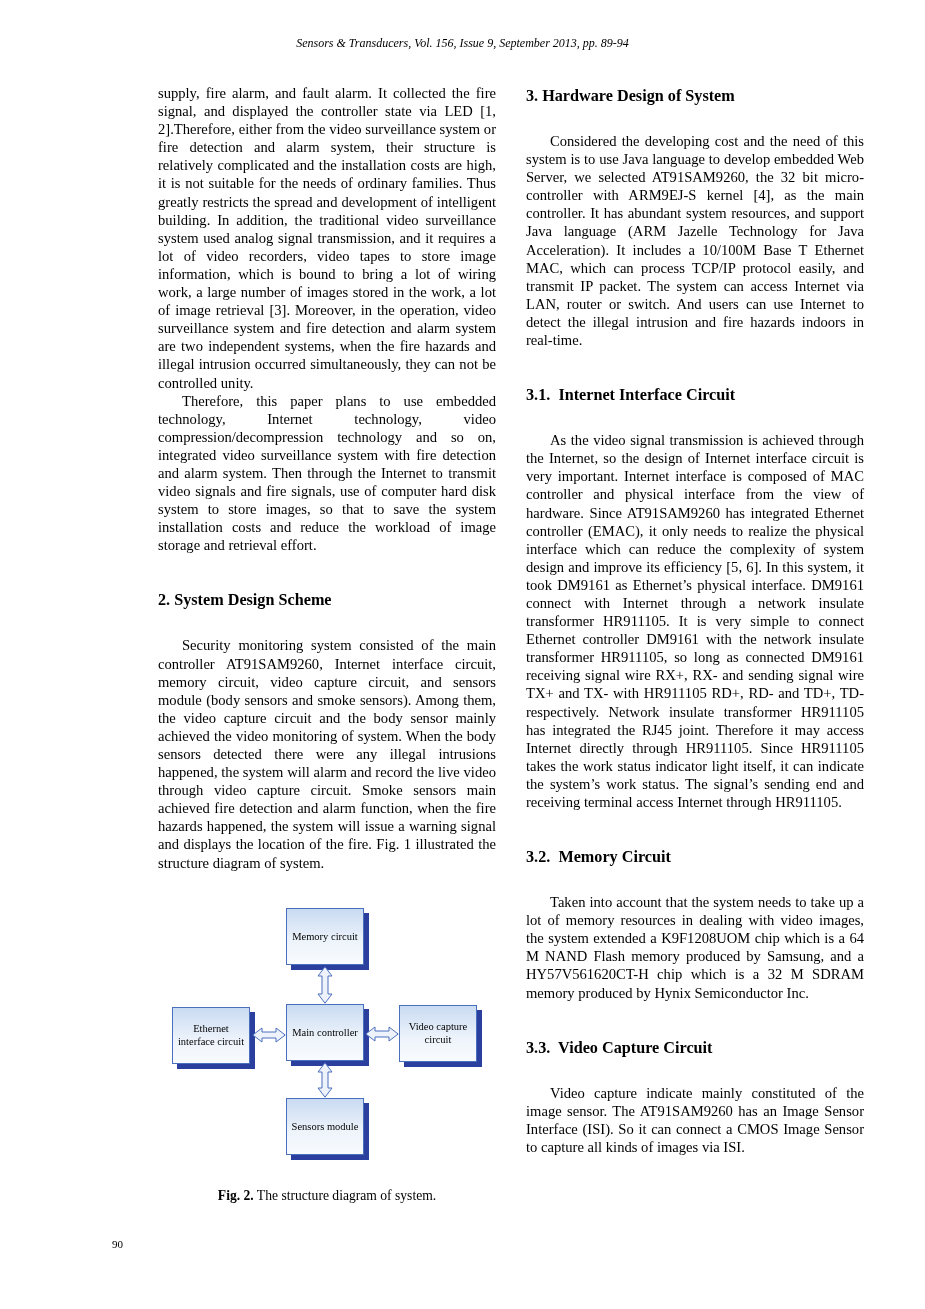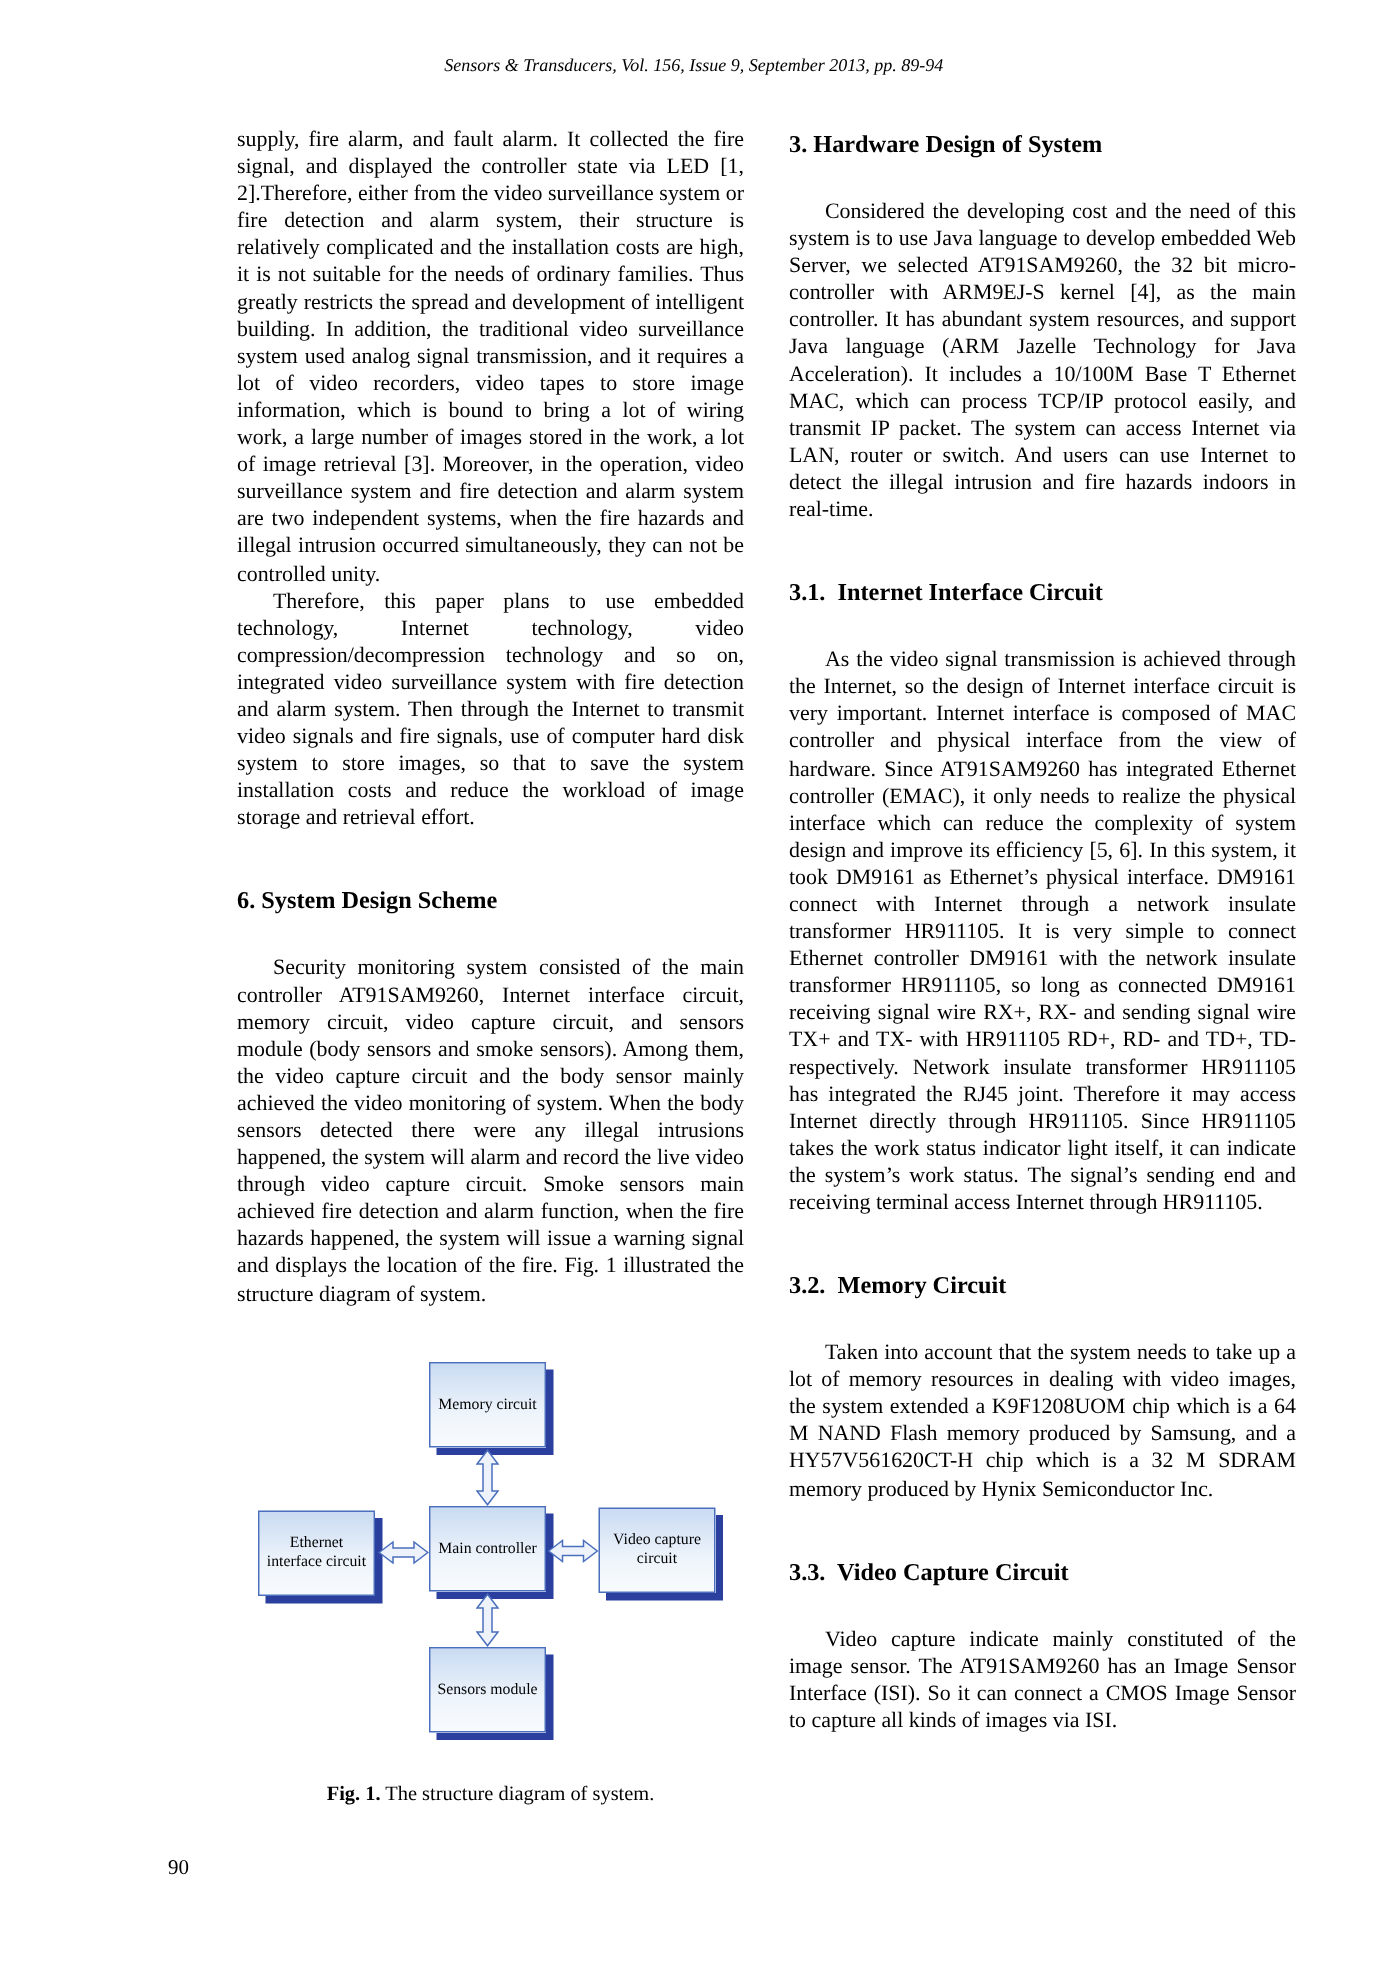--- a/index.html
+++ b/index.html
@@ -96,37 +96,37 @@
     margin-top: 22px;
     text-align: center;
     font-size: 13.6px;
   }
   .cap-label { font-weight: bold; }
 
   .page-number {
     position: absolute;
     left: 112px;
     top: 1238px;
-    font-size: 14px;
+    font-size: 11px;
   }
 </style>
 </head>
 <body>
 
 <div class="page">
 
   <div class="header">Sensors &amp; Transducers, Vol. 156, Issue 9, September 2013, pp. 89-94</div>
 
   <div class="columns">
 
     <div class="col left">
       <p class="noindent">supply, fire alarm, and fault alarm. It collected the fire signal, and displayed the controller state via LED [1, 2].Therefore, either from the video surveillance system or fire detection and alarm system, their structure is relatively complicated and the installation costs are high, it is not suitable for the needs of ordinary families. Thus greatly restricts the spread and development of intelligent building. In addition, the traditional video surveillance system used analog signal transmission, and it requires a lot of video recorders, video tapes to store image information, which is bound to bring a lot of wiring work, a large number of images stored in the work, a lot of image retrieval [3]. Moreover, in the operation, video surveillance system and fire detection and alarm system are two independent systems, when the fire hazards and illegal intrusion occurred simultaneously, they can not be controlled unity.</p>
       <p>Therefore, this paper plans to use embedded technology, Internet technology, video compression/decompression technology and so on, integrated video surveillance system with fire detection and alarm system. Then through the Internet to transmit video signals and fire signals, use of computer hard disk system to store images, so that to save the system installation costs and reduce the workload of image storage and retrieval effort.</p>
 
-      <h2>6. System Design Scheme</h2>
+      <h2>2. System Design Scheme</h2>
       <p>Security monitoring system consisted of the main controller AT91SAM9260, Internet interface circuit, memory circuit, video capture circuit, and sensors module (body sensors and smoke sensors). Among them, the video capture circuit and the body sensor mainly achieved the video monitoring of system. When the body sensors detected there were any illegal intrusions happened, the system will alarm and record the live video through video capture circuit. Smoke sensors main achieved fire detection and alarm function, when the fire hazards happened, the system will issue a warning signal and displays the location of the fire. Fig. 1 illustrated the structure diagram of system.</p>
 
       <div class="figure">
 
         <div class="dbox dbox-memory">
           <span>Memory circuit</span>
         </div>
 
         <div class="dbox dbox-internet">
           <span>Ethernet interface circuit</span>
@@ -164,21 +164,21 @@
 
         <span class="darrow darrow-h2">
           <svg width="34" height="16" viewBox="0 0 34 16">
             <polygon points="0.8,8 10,1 10,5 24,5 24,1 33.2,8 24,15 24,11 10,11 10,15" fill="#eef3fb" stroke="#4a6fbd" stroke-width="1"></polygon>
           </svg>
         </span>
 
       </div>
 
       <div class="caption">
-        <span class="cap-label">Fig. 1.</span>
+        <span class="cap-label">Fig. 2.</span>
         <span>The structure diagram of system.</span>
       </div>
     </div>
 
     <div class="col right">
       <h2>3. Hardware Design of System</h2>
       <p>Considered the developing cost and the need of this system is to use Java language to develop embedded Web Server, we selected AT91SAM9260, the 32 bit micro-controller with ARM9EJ-S kernel [4], as the main controller. It has abundant system resources, and support Java language (ARM Jazelle Technology for Java Acceleration). It includes a 10/100M Base T Ethernet MAC, which can process TCP/IP protocol easily, and transmit IP packet. The system can access Internet via LAN, router or switch. And users can use Internet to detect the illegal intrusion and fire hazards indoors in real-time.</p>
 
       <h3>3.1.&nbsp; Internet Interface Circuit</h3>
       <p>As the video signal transmission is achieved through the Internet, so the design of Internet interface circuit is very important. Internet interface is composed of MAC controller and physical interface from the view of hardware. Since AT91SAM9260 has integrated Ethernet controller (EMAC), it only needs to realize the physical interface which can reduce the complexity of system design and improve its efficiency [5, 6]. In this system, it took DM9161 as Ethernet’s physical interface. DM9161 connect with Internet through a network insulate transformer HR911105. It is very simple to connect Ethernet controller DM9161 with the network insulate transformer HR911105, so long as connected DM9161 receiving signal wire RX+, RX- and sending signal wire TX+ and TX- with HR911105 RD+, RD- and TD+, TD- respectively. Network insulate transformer HR911105 has integrated the RJ45 joint. Therefore it may access Internet directly through HR911105. Since HR911105 takes the work status indicator light itself, it can indicate the system’s work status. The signal’s sending end and receiving terminal access Internet through HR911105.</p>

